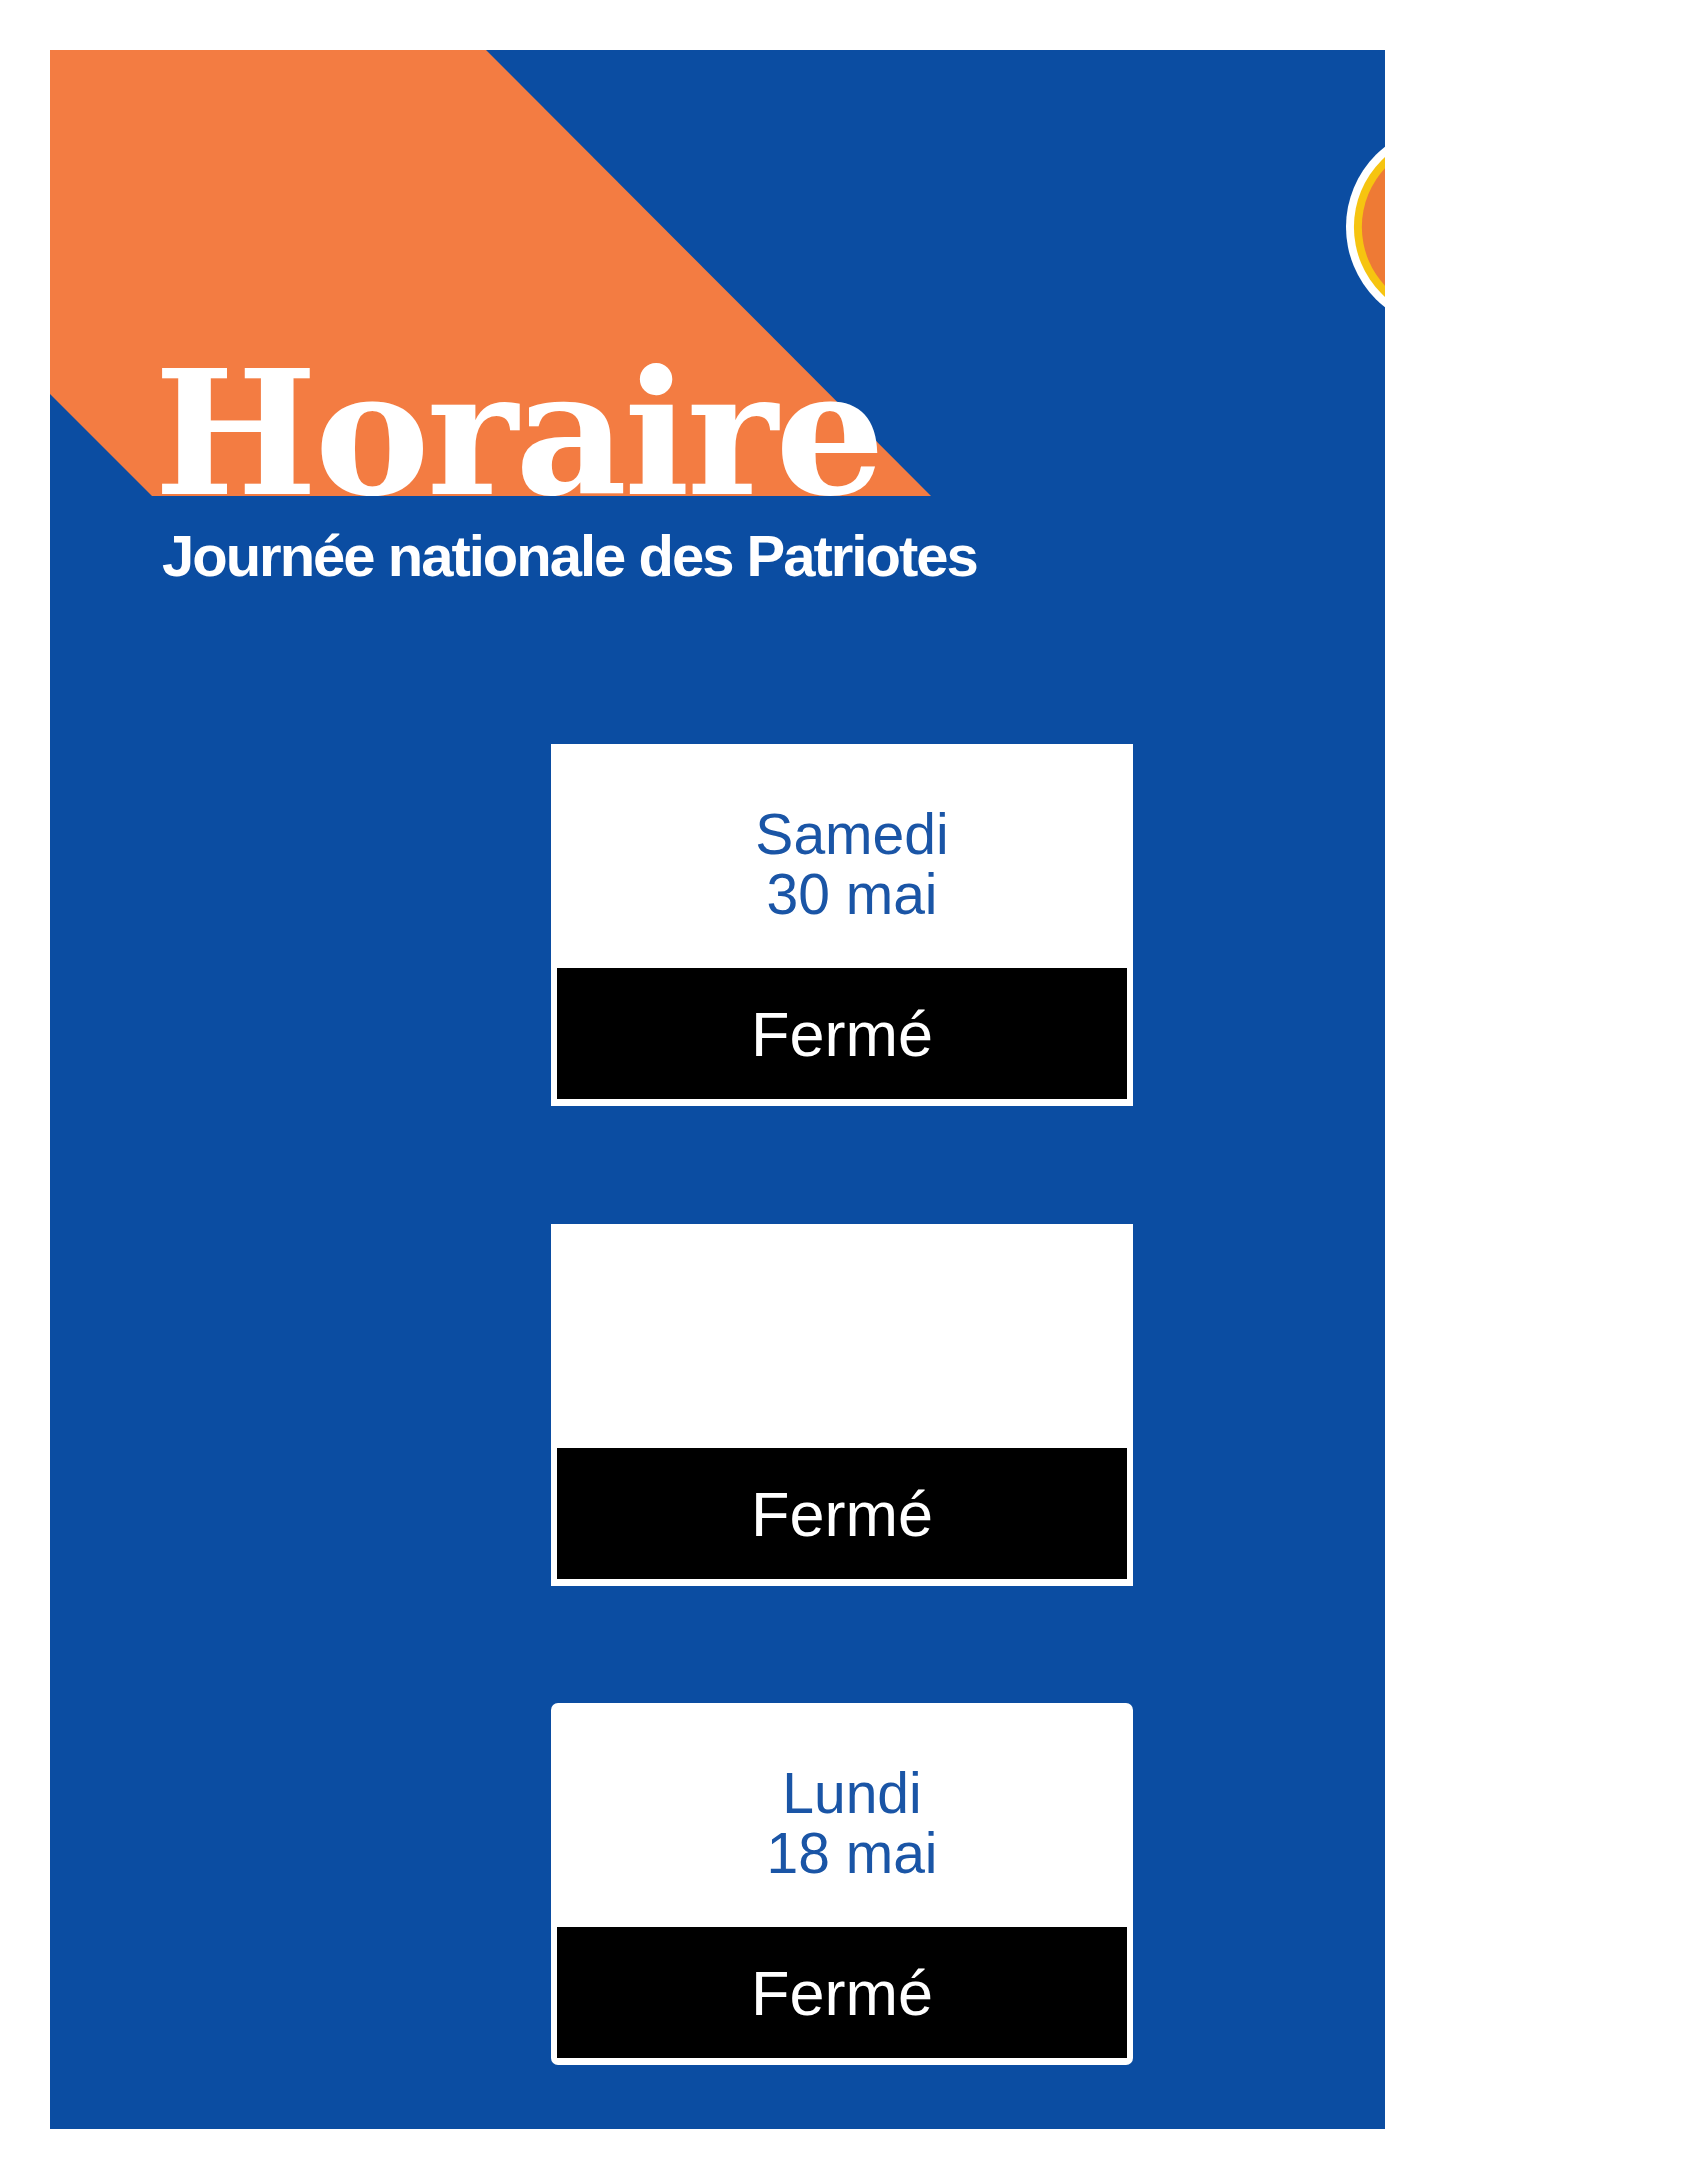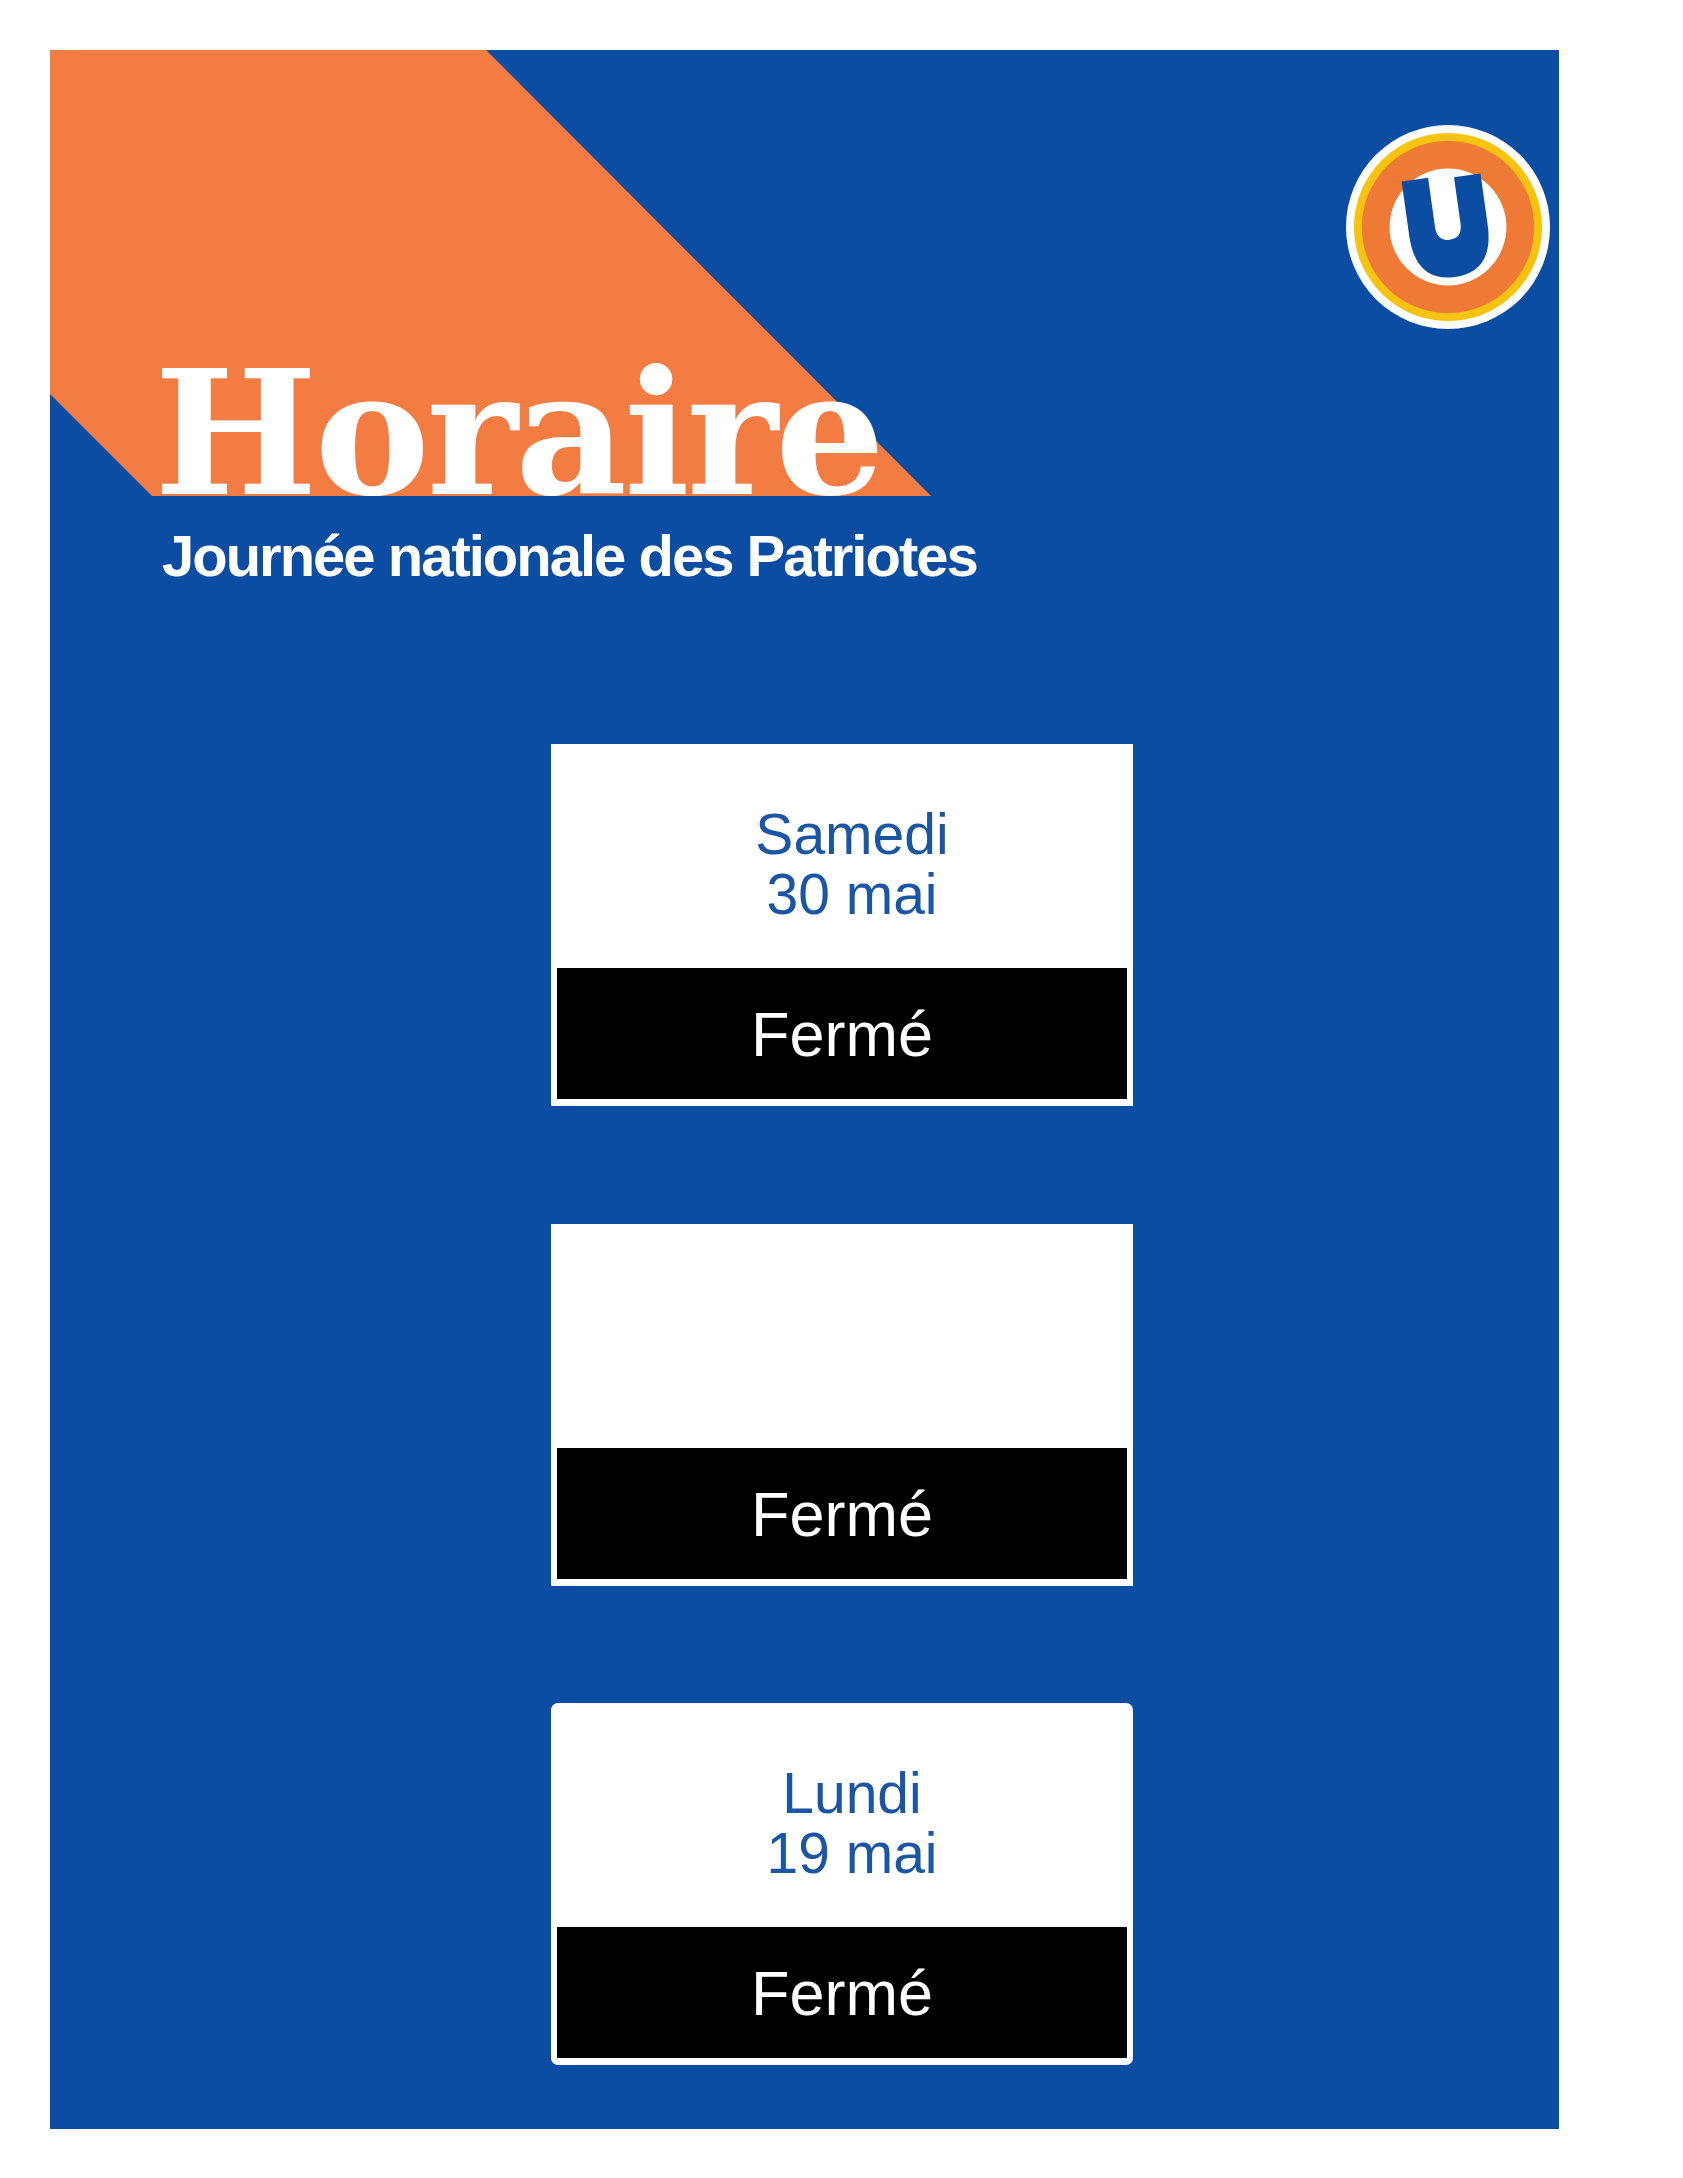--- a/index.html
+++ b/index.html
@@ -1,17 +1,17 @@
 <!DOCTYPE html>
 <html><head>
 <meta charset="utf-8">
 <style>
   html,body{margin:0;padding:0;background:#ffffff;}
   .page{
-    position:relative;width:1559px;height:2178px;background:#ffffff;
+    position:relative;width:1385px;height:2178px;background:#ffffff;
     font-family:"Liberation Sans", sans-serif;overflow:hidden;
   }
   .panel{
     position:absolute;left:50px;top:50px;width:1584px;height:2079px;
     background:#0B4DA2;overflow:hidden;
   }
   
   .orange-band{
     position:absolute;left:0;top:0;width:881px;height:446px;
     background:#F37C42;
@@ -85,21 +85,21 @@
 
     <div class="card card-2">
       <div class="card-status">
         <span>Fermé</span>
       </div>
     </div>
 
     <div class="card card-3">
       <div class="card-day">
         <div>Lundi</div>
-        <div>19 mai</div>
+        <div>18 mai</div>
       </div>
       <div class="card-status">
         <span>Fermé</span>
       </div>
     </div>
 
   </div>
 </div>
 
 

